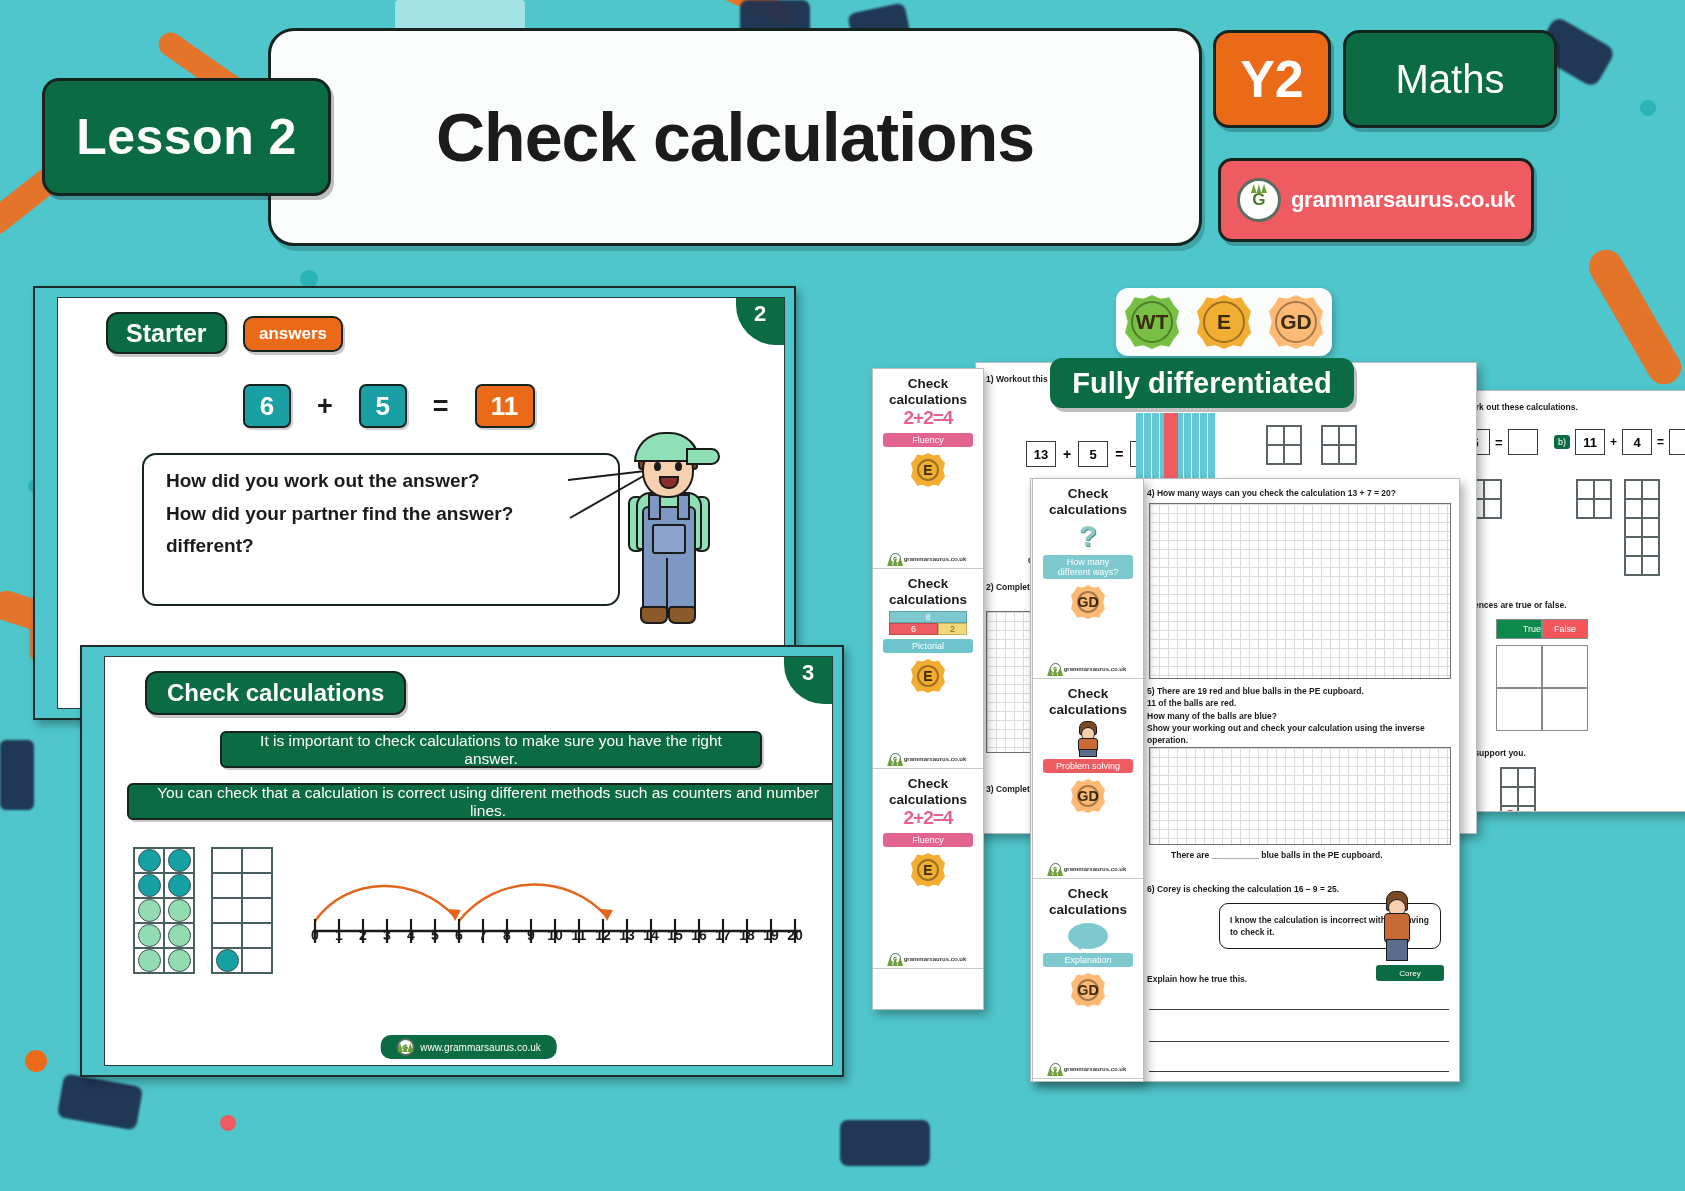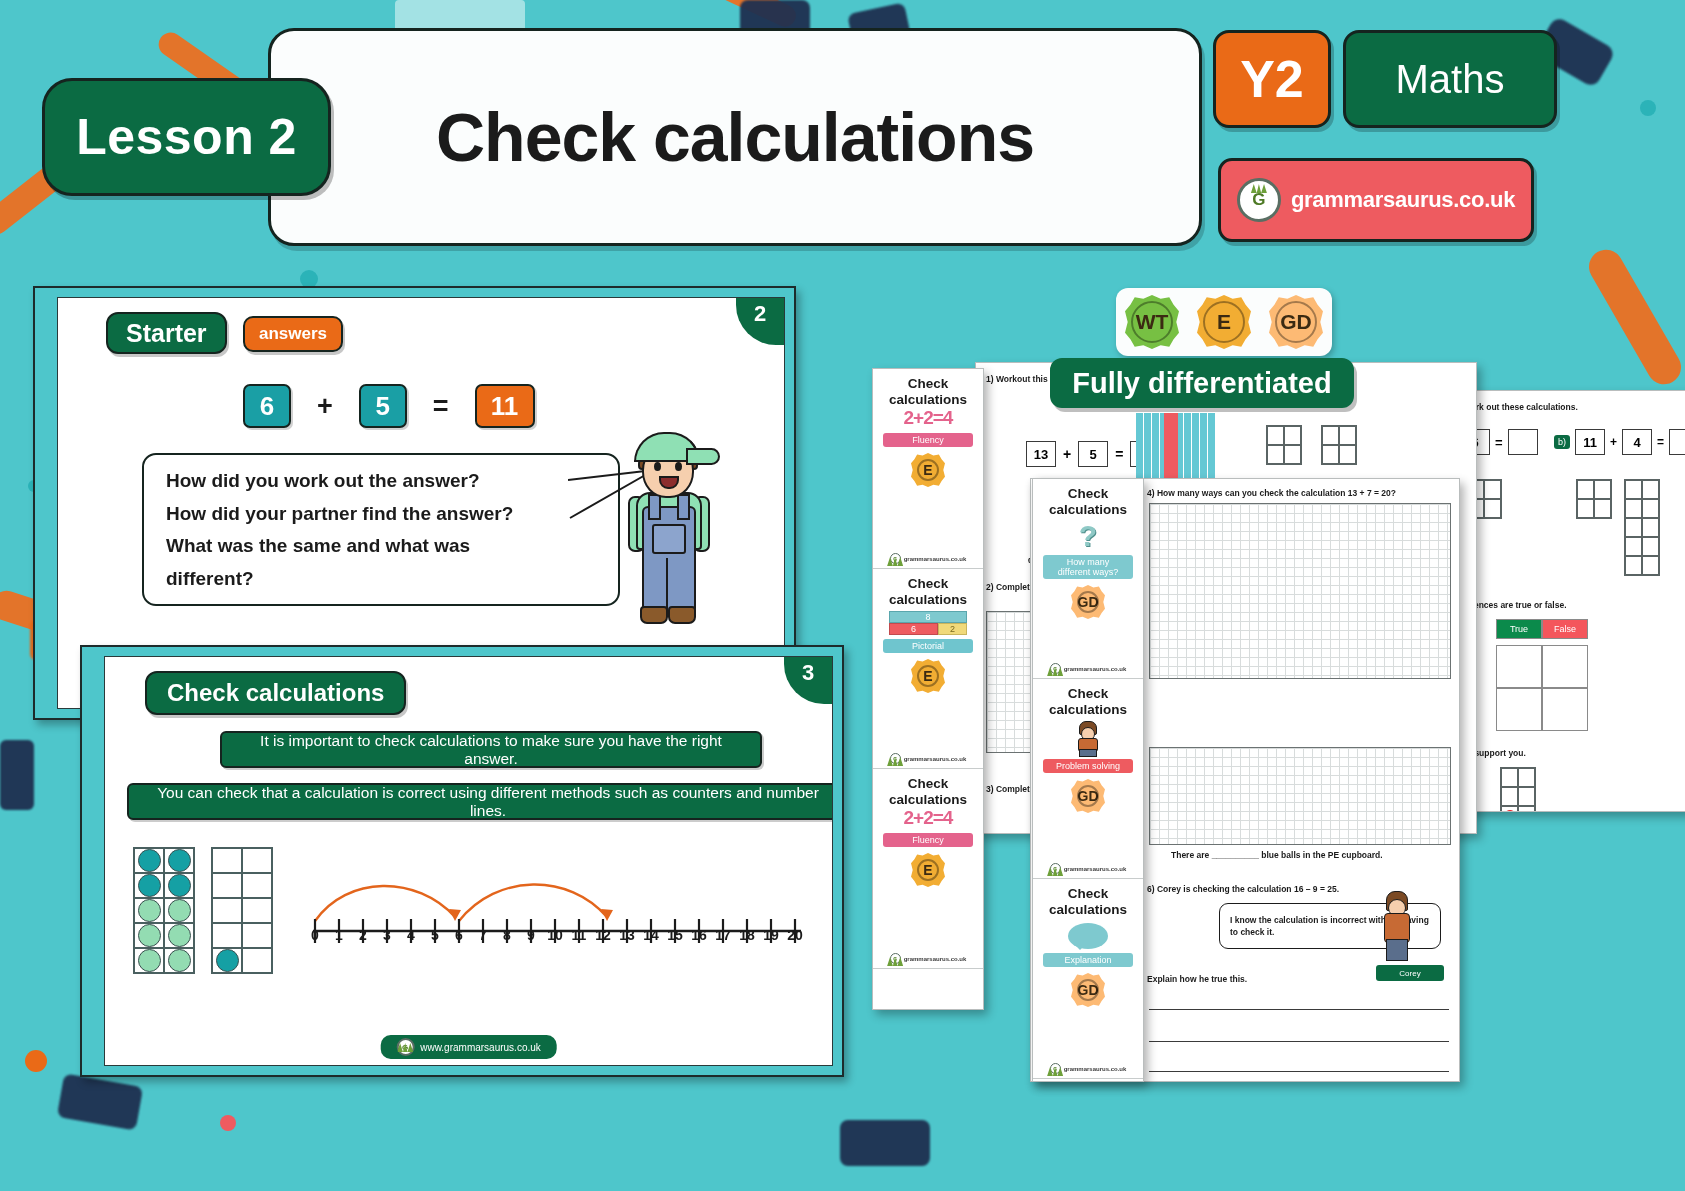--- a/index.html
+++ b/index.html
@@ -12,21 +12,21 @@
   #bg{position:absolute;inset:0;overflow:hidden;background:#4ec6cb;}
   .blob{position:absolute;border-radius:40px;filter:blur(1px);opacity:.95;}
   .pencil{position:absolute;background:#e3742a;border-radius:20px;}
   .dot{position:absolute;border-radius:50%;}
   .navy{background:#1e3050;}
   .paper{position:absolute;background:#eafafa;border-radius:4px;opacity:.55;}
 
   
   #lesson-badge{
     position:absolute;left:42px;top:78px;width:283px;height:112px;
-    background:#0b6b43;border:3px solid #15241f;border-radius:30px;
+    background:#0b6b43;border:3px solid #15241f;border-radius:17px;
     display:flex;align-items:center;justify-content:center;
     box-shadow:3px 4px 0 rgba(0,0,0,.25);
     z-index:6;
   }
   #lesson-badge span{color:#fff;font-size:50px;font-weight:bold;letter-spacing:.5px;}
 
   #title-card{
     position:absolute;left:268px;top:28px;width:928px;height:212px;
     background:#fbfdfd;border:3px solid #15241f;border-radius:26px;
     display:flex;align-items:center;justify-content:center;z-index:5;
@@ -199,21 +199,21 @@
   .qtext{font-size:8.5px;font-weight:bold;color:#1b1b1b;line-height:1.45;}
   .gridbox{border:1px solid #6b7272;background:
      repeating-linear-gradient(to right,#d8dcdc 0 1px,transparent 1px 9px),
      repeating-linear-gradient(to bottom,#d8dcdc 0 1px,transparent 1px 9px),#fff;}
   .inbox{width:28px;height:24px;border:1px solid #3a3a3a;display:inline-flex;align-items:center;justify-content:center;
          font-size:13px;font-weight:bold;background:#fff;vertical-align:middle;}
   .smallframe{display:grid;grid-template-columns:repeat(2,17px);border:1px solid #5a6464;}
   .smallframe div{border:1px solid #5a6464;height:17px;display:flex;align-items:center;justify-content:center;}
   .redcnt{width:12px;height:12px;border-radius:50%;background:#ed2024;}
   .tf-head{display:flex;}
-  .tf-head .tt{background:#0b8a4b;color:#fff;font-size:9px;padding:4px 0;width:44px;text-align:center;border:1px solid #8a8a8a;}
+  .tf-head .tt{background:#0b8a4b;color:#fff;font-size:9px;padding:4px 0;width:44px;text-align:right;border:1px solid #8a8a8a;}
   .tf-head .ff{background:#f4565c;color:#fff;font-size:9px;padding:4px 0;width:44px;text-align:center;border:1px solid #8a8a8a;}
   .tf-cell{width:44px;height:42px;border:1px solid #8a8a8a;}
 </style>
 </head>
 <body>
 
 <div id="bg">
   <div class="pencil" style="left:-30px;top:170px;width:150px;height:26px;transform:rotate(-38deg);"></div>
   <div class="pencil" style="left:150px;top:60px;width:120px;height:24px;transform:rotate(35deg);border-radius:18px;"></div>
   <div class="pencil" style="left:690px;top:-14px;width:110px;height:22px;transform:rotate(25deg);"></div>
@@ -279,21 +279,20 @@
       <div class="numbox nb-teal">6</div>
       <div class="op">+</div>
       <div class="numbox nb-teal">5</div>
       <div class="op">=</div>
       <div class="numbox nb-orange">11</div>
     </div>
 
     <div id="speech">
       <p>How did you work out the answer?</p>
       <p>How did your partner find the answer?</p>
-      <p>What was the same and what was</p>
       <p>different?</p>
     </div>
     <svg id="speech-tail">
       <polyline points="0,12 86,2 2,50" fill="none" stroke="#1b1b1b" stroke-width="2"></polyline>
     </svg>
 
     <div class="boy" style="left:560px;top:120px;width:110px;height:210px;">
       <div class="armL"></div>
         <div class="armR"></div>
       <div class="shirt"></div>
@@ -546,20 +545,26 @@
       <div></div>
       <div></div>
   </div>
   <div style="position:absolute;left:10px;top:248px;width:420px;height:140px;" class="gridbox"></div>
 </div>
 
 <div class="sheet" style="left:1030px;top:478px;width:428px;height:602px;z-index:4;">
   <div style="position:absolute;left:116px;top:8px;right:8px;" class="qtext">4) How many ways can you check the calculation 13 + 7 = 20?</div>
   <div class="gridbox" style="position:absolute;left:118px;top:24px;width:300px;height:174px;"></div>
 
+  <div style="position:absolute;left:116px;top:206px;right:8px;">
+    <div class="qtext">5) There are 19 red and blue balls in the PE cupboard.</div>
+    <div class="qtext">11 of the balls are red.</div>
+    <div class="qtext">How many of the balls are blue?</div>
+    <div class="qtext">Show your working out and check your calculation using the inverse operation.</div>
+  </div>
   <div class="gridbox" style="position:absolute;left:118px;top:268px;width:300px;height:96px;"></div>
   <div style="position:absolute;left:140px;top:370px;" class="qtext">There are __________ blue balls in the PE cupboard.</div>
 
   <div style="position:absolute;left:116px;top:404px;" class="qtext">6) Corey is checking the calculation 16 – 9 = 25.</div>
   <div style="position:absolute;left:188px;top:424px;width:200px;height:44px;border:1px solid #1b1b1b;border-radius:9px;display:flex;align-items:center;padding:0 10px;">
     <span class="qtext">I know the calculation is incorrect without having to check it.</span>
   </div>
   <div style="position:absolute;left:345px;top:412px;width:40px;height:70px;">
     <div style="position:absolute;left:10px;top:0;width:20px;height:18px;background:#7b4a24;border:1px solid #1b1b1b;border-radius:9px 9px 2px 2px;"></div>
     <div style="position:absolute;left:12px;top:8px;width:16px;height:16px;background:#f6cfae;border:1px solid #1b1b1b;border-radius:50%;"></div>

